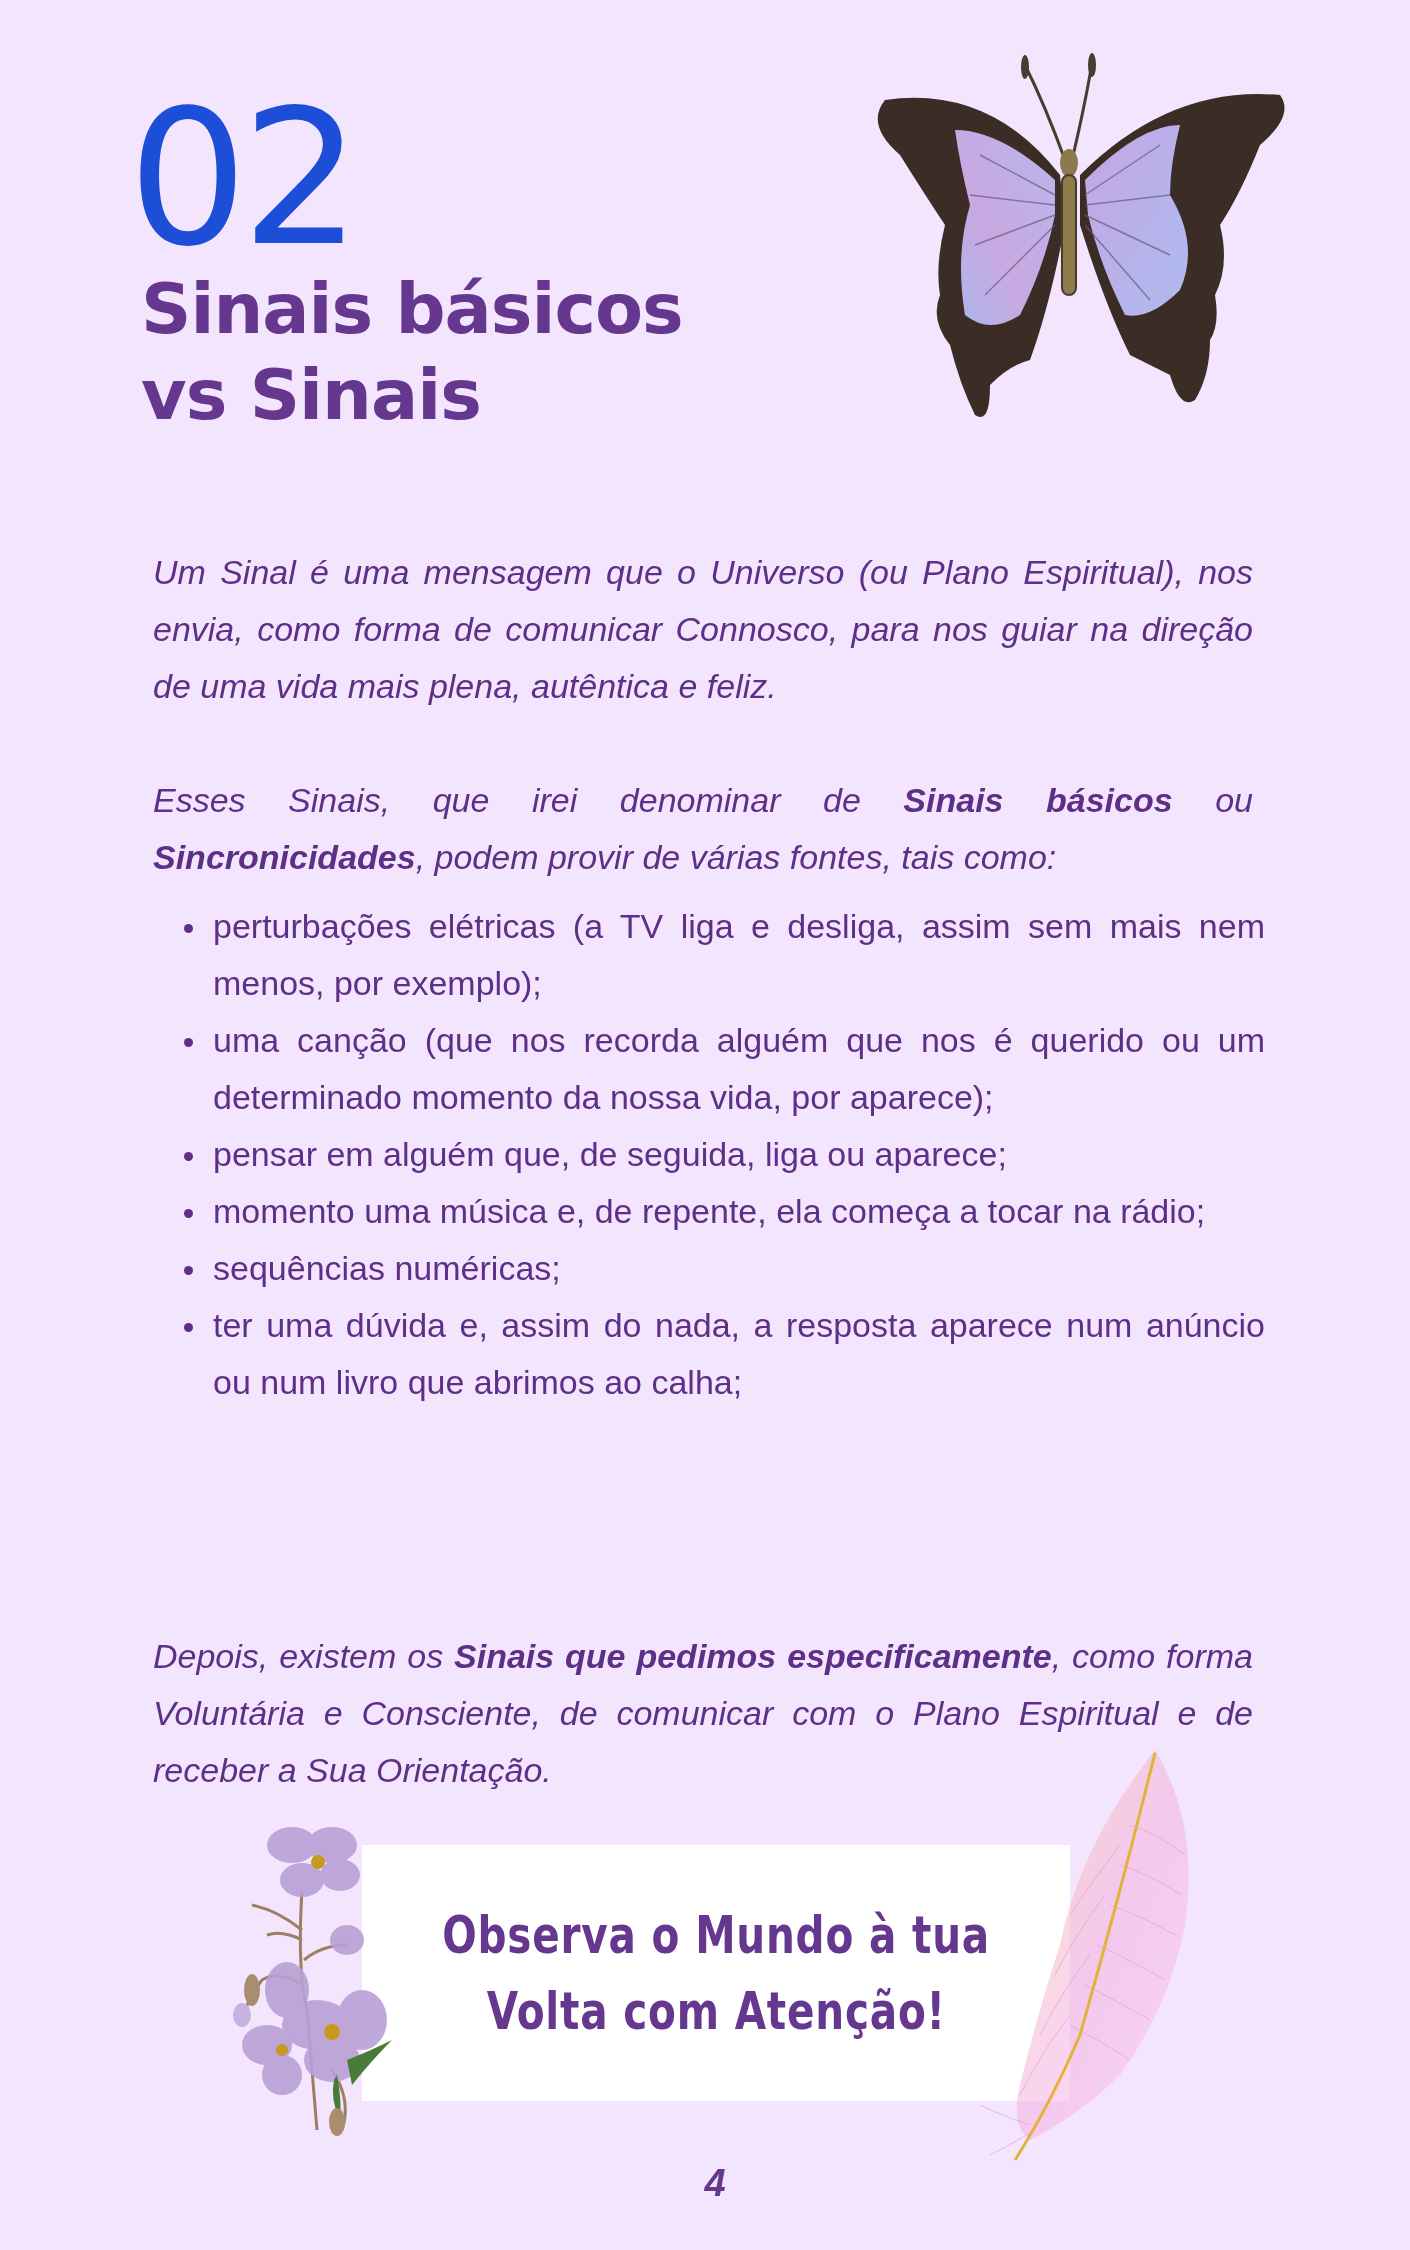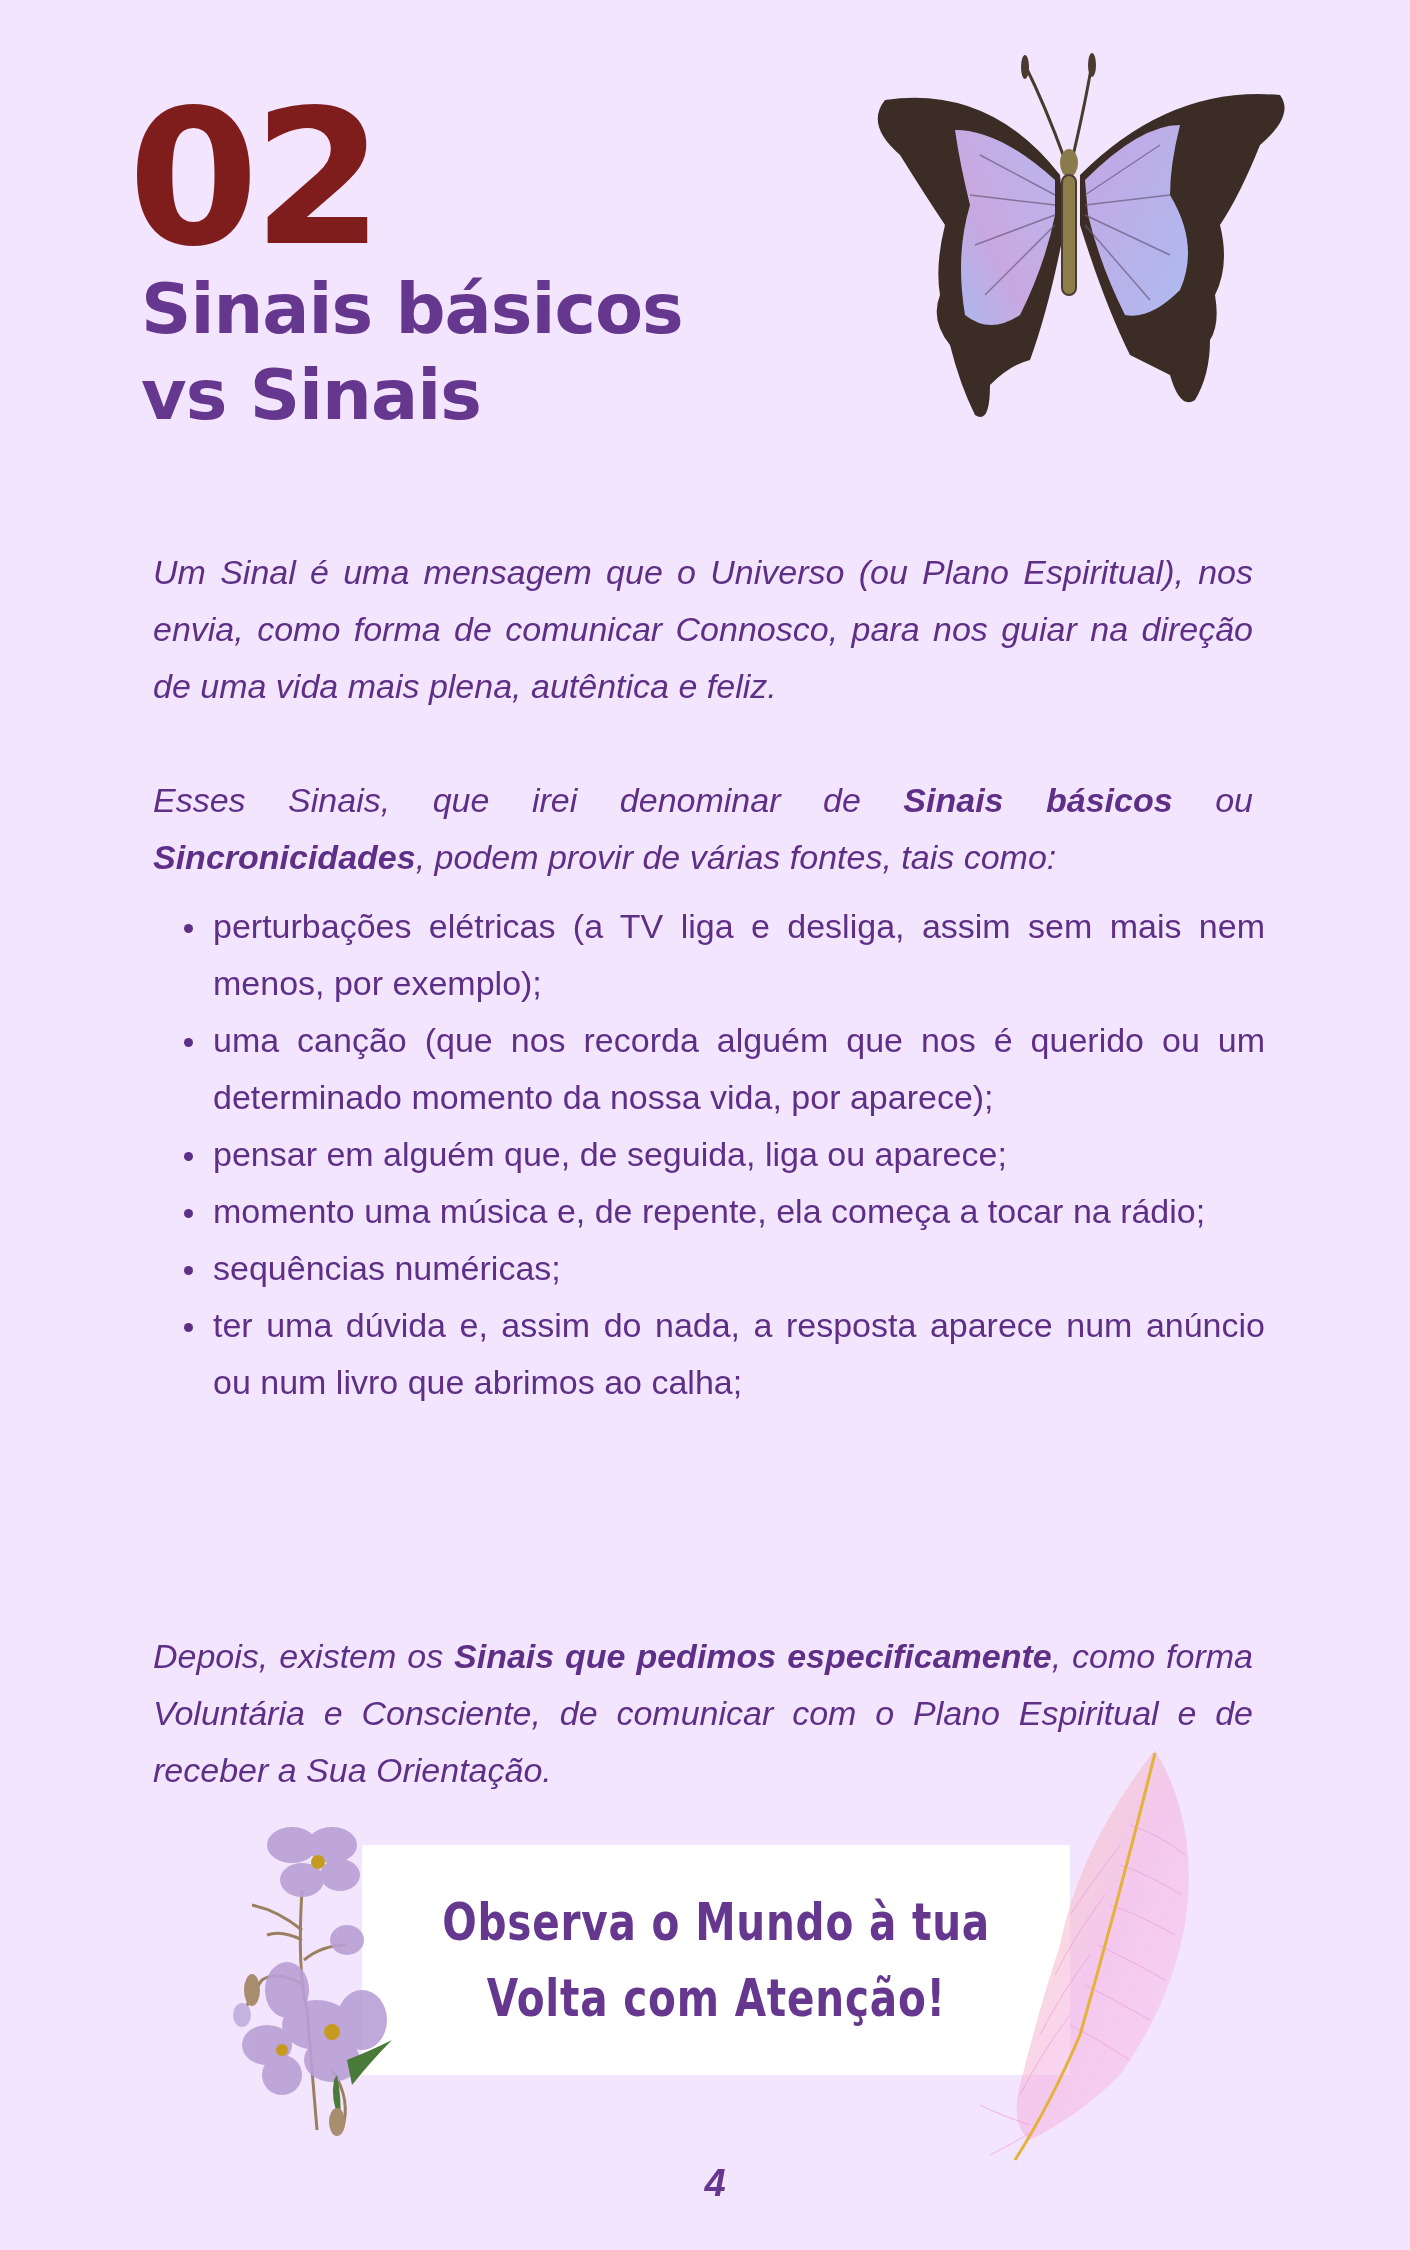--- a/index.html
+++ b/index.html
@@ -5,23 +5,23 @@
   html, body { margin:0; padding:0; }
   body {
     width:1410px; height:2250px; position:relative; overflow:hidden;
     background:#f4e5fe;
     font-family:"Liberation Sans", sans-serif;
     color:#5e2f87;
   }
   .abs { position:absolute; }
   .num {
     left:128px; top:78px;
-    font-family:"DejaVu Sans", sans-serif; font-weight:bold;
+    font-family:"DejaVu Sans", sans-serif; font-weight:normal;
     font-size:188px; line-height:200px; letter-spacing:-6px;
-    color:#7f1d1d;
+    color:#1d4ed8;
   }
   .title {
     left:141px; top:266px;
     font-family:"DejaVu Sans", sans-serif; font-weight:bold;
     font-size:70px; line-height:86px; letter-spacing:-1px;
     color:#66378e;
   }
   .title span { display:block; }
   .body {
     left:141px; width:1124px;
@@ -30,21 +30,21 @@
   }
   .body p { margin:12px; text-align:justify; text-align-last:left;font-style:italic; }
   .body b { font-weight:bold; color:#5e2f87; }
   .list { margin:0; padding:0; list-style:none; }
   .list li { position:relative; padding-left:72px; text-align:justify; }
   .list li .dot {
     position:absolute; left:43px; top:26px;
     width:9px; height:9px; border-radius:50%; background:#5e2f87;
   }
   .callout {
-    left:362px; top:1845px; width:708px; height:230px; background:#ffffff;
+    left:362px; top:1845px; width:708px; height:256px; background:#ffffff;
     display:flex; flex-direction:column; align-items:center; justify-content:center;
   }
   .callout span {
     font-family:"DejaVu Sans", sans-serif; font-weight:bold;
     font-size:52px; line-height:76px; color:#66378e;
     transform:scaleX(0.78); white-space:nowrap; letter-spacing:1px;
   }
   .pagenum {
     left:690px; top:2162px; width:50px; text-align:center;
     font-family:"Liberation Sans", sans-serif; font-style:italic; font-weight:bold;

